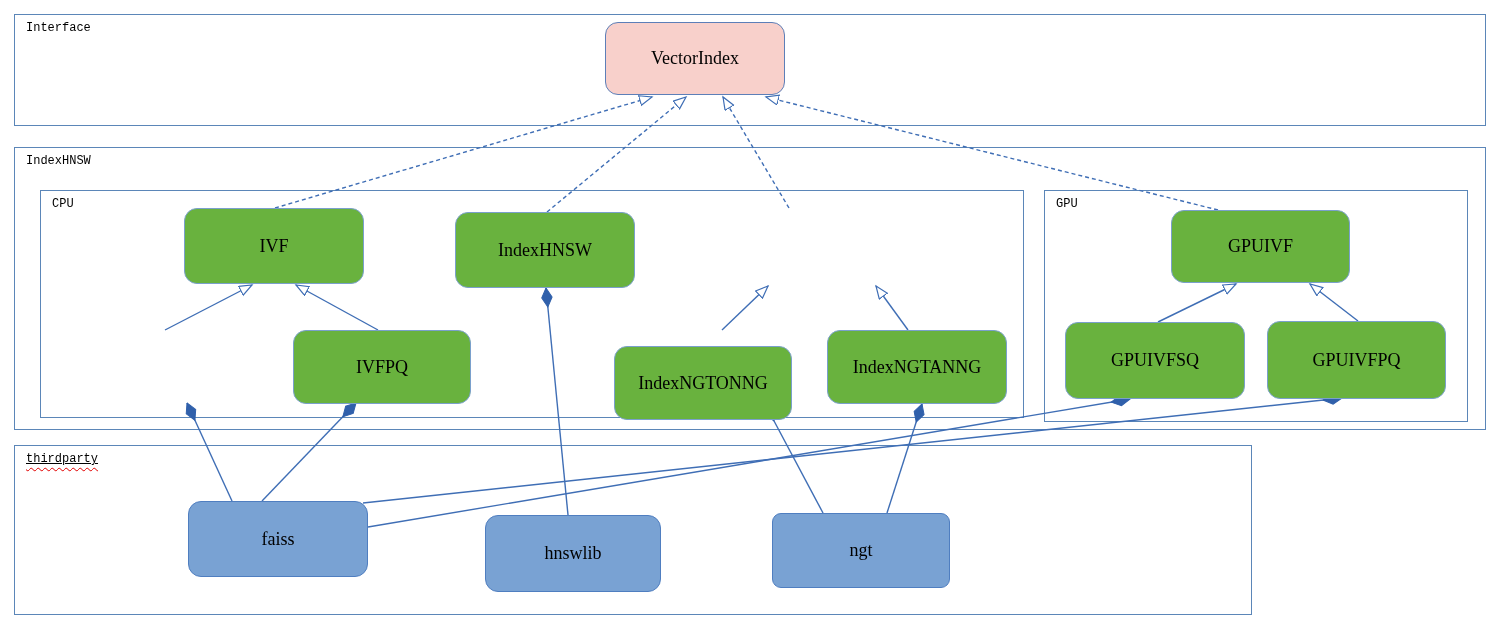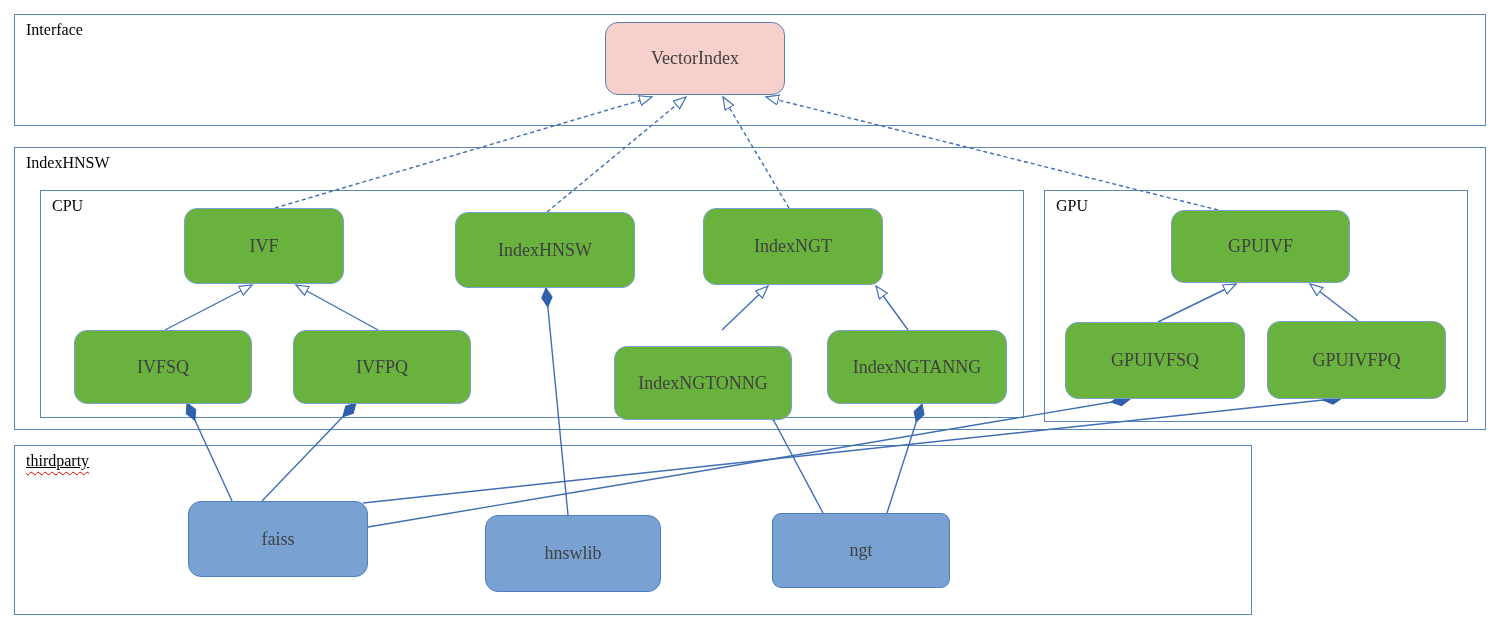--- a/index.html
+++ b/index.html
@@ -13,44 +13,44 @@
   .container{
     position:absolute;
     border:1.5px solid #5b86b8;
     background:transparent;
     z-index:1;
     box-sizing:border-box;
   }
   .container-label{
     position:absolute;
     top:6px;left:11px;
-    font-size:16px;
+    font-size:12px;
     color:#000;
-    font-family:Liberation Serif, serif;
+    font-family:Liberation Mono, monospace;
     white-space:nowrap;
   }
   .underline-black{text-decoration:underline;}
   .underline-wavy{
     text-decoration-line:underline;
     text-decoration-style:wavy;
     text-decoration-color:#e00000;
     text-decoration-thickness:1px;
     text-underline-offset:5px;
   }
   svg.edges{
     position:absolute;left:0;top:0;
     z-index:2;
   }
   .node{
     position:absolute;
     display:flex;align-items:center;justify-content:center;
     border-radius:13px;
     font-family:"Liberation Serif",serif;
     font-size:18px;
-    color:#404040;
+    color:#000000;
     z-index:3;
     box-sizing:border-box;
     text-align:center;
   }
   .node.green{background:#69b23e;border:1.5px solid #7aa0cc;}
   .node.pink{background:#f8d0cb;border:1.5px solid #5d7fb8;}
   .node.blue{background:#79a2d3;border:1.5px solid #4f7ec0;}
 </style>
 </head>
 <body>
@@ -105,35 +105,29 @@
     <line x1="765" y1="404" x2="823" y2="513" stroke="#3f6eb5" stroke-width="1.4" marker-start="url(#diamond-filled)"></line>
     <line x1="922" y1="404" x2="887" y2="513" stroke="#3f6eb5" stroke-width="1.4" marker-start="url(#diamond-filled)"></line>
     <line x1="1130" y1="399" x2="368" y2="527" stroke="#3f6eb5" stroke-width="1.4" marker-start="url(#diamond-filled)"></line>
     <line x1="1342" y1="398" x2="363" y2="503" stroke="#3f6eb5" stroke-width="1.4" marker-start="url(#diamond-filled)"></line>
   </svg>
 
   <div class="node pink" style="left:605px;top:22px;width:180px;height:73px;">
     <span>VectorIndex</span>
   </div>
 
-  <div class="node green" style="left:184px;top:208px;width:160px;height:76px;">
+  <div class="node green" style="left:184px;top:208px;width:180px;height:76px;">
     <span>IVF</span>
   </div>
 
   <div class="node green" style="left:455px;top:212px;width:180px;height:76px;">
     <span>IndexHNSW</span>
   </div>
 
-  <div class="node green" style="left:703px;top:208px;width:180px;height:77px;">
-    <span>IndexNGT</span>
-  </div>
 
-  <div class="node green" style="left:74px;top:330px;width:178px;height:74px;">
-    <span>IVFSQ</span>
-  </div>
 
   <div class="node green" style="left:293px;top:330px;width:178px;height:74px;font-family:Liberation Serif, serif;">
     <span>IVFPQ</span>
   </div>
 
   <div class="node green" style="left:614px;top:330px;width:178px;height:74px;margin-top:16px;">
     <span>IndexNGTONNG</span>
   </div>
 
   <div class="node green" style="left:827px;top:330px;width:180px;height:74px;">

